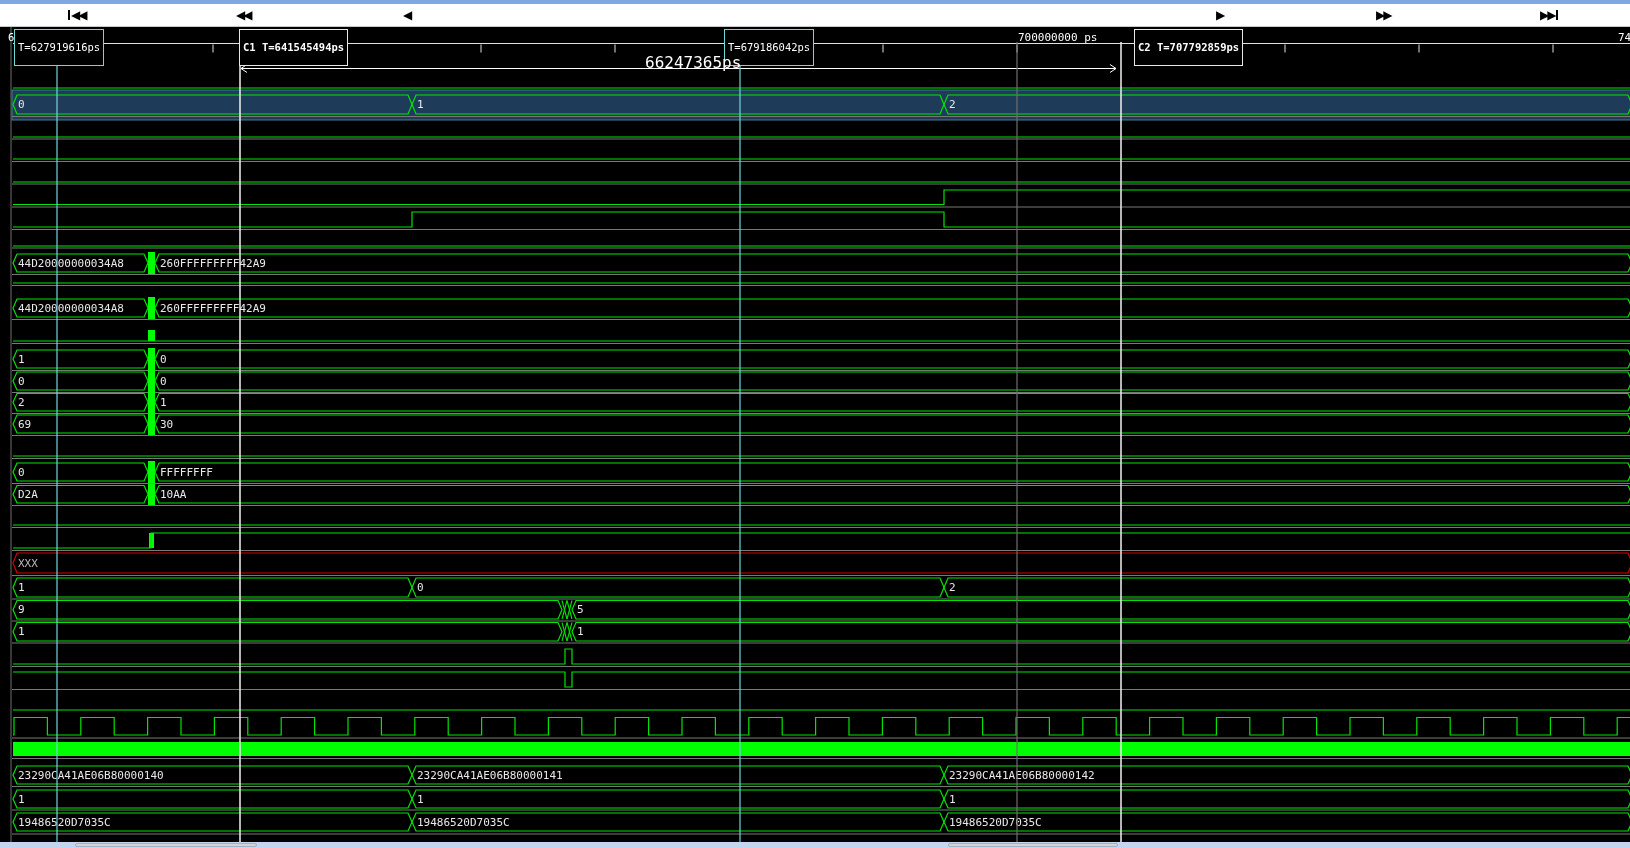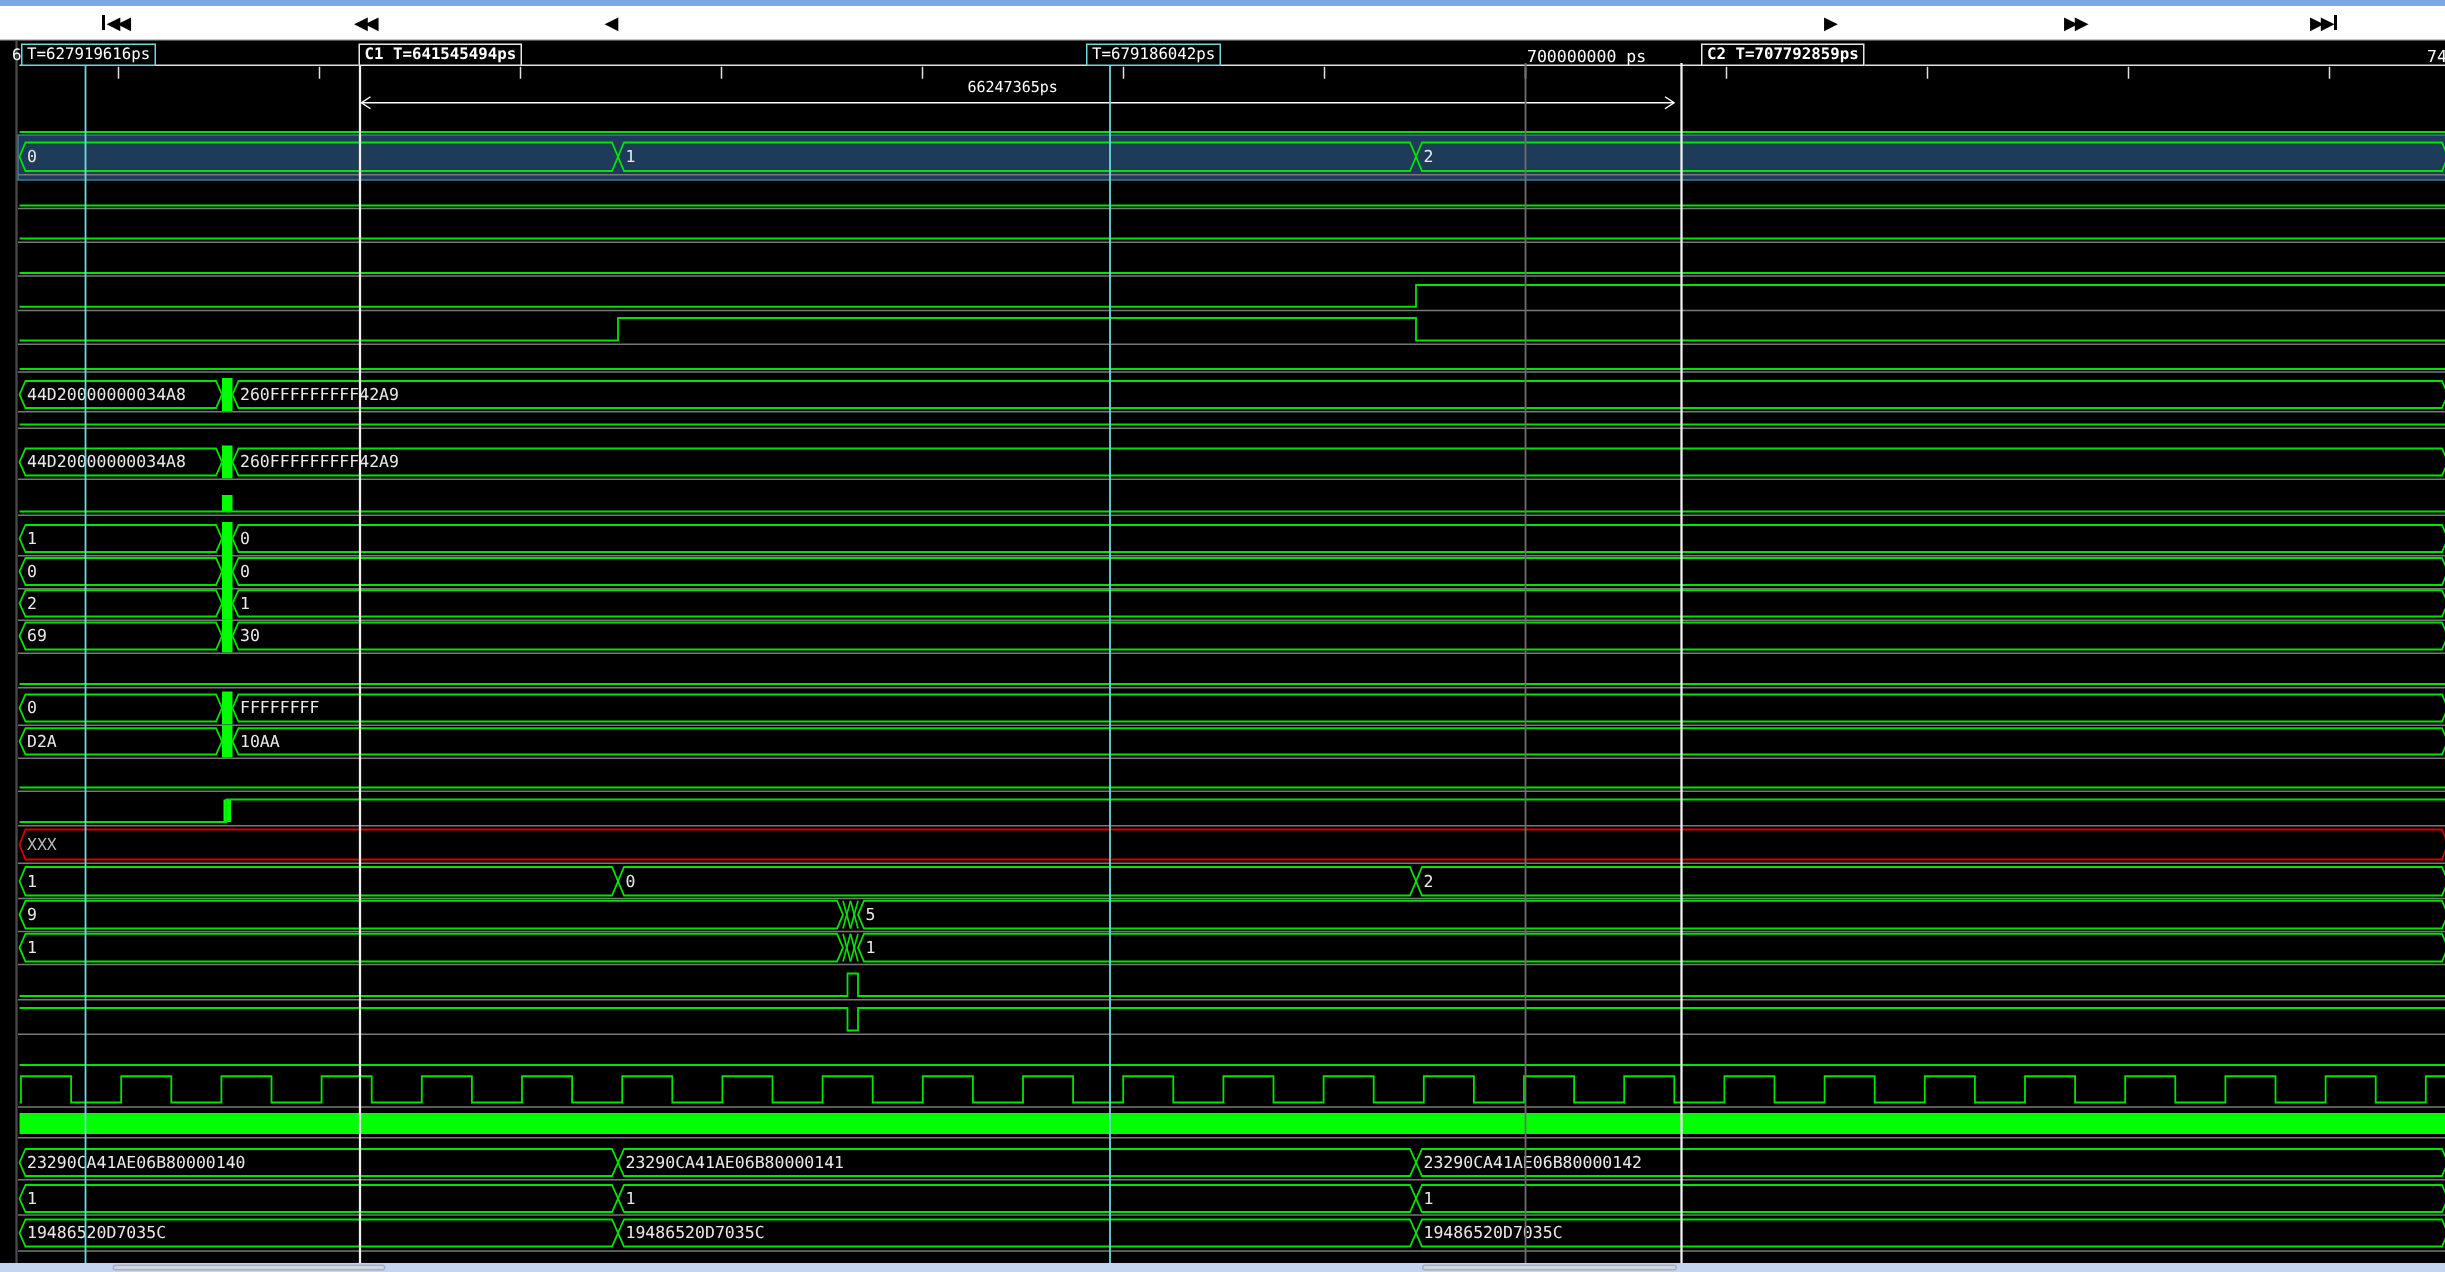--- a/index.html
+++ b/index.html
@@ -6,25 +6,25 @@
   #app{position:relative;width:1630px;height:848px;overflow:hidden;background:#000;
        font-family:"DejaVu Sans Mono", monospace;}
   .titlebar{position:absolute;left:0;top:0;width:1630px;height:4px;background:#7fa8e0;}
   .toolbar{position:absolute;left:0;top:4px;width:1630px;height:22px;background:#ffffff;
            border-bottom:1px solid #c8c8c8;}
   .tbtn{position:absolute;top:2px;height:18px;color:#000;font-family:"DejaVu Sans",sans-serif;
         font-size:12px;letter-spacing:-2px;display:flex;align-items:center;cursor:default;}
   .tbtn.barleft::before{content:"";display:inline-block;width:2px;height:10px;background:#000;margin-right:1px;}
   .tbtn.barright::after{content:"";display:inline-block;width:2px;height:10px;background:#000;margin-left:2px;}
   .mbox{position:absolute;top:29px;height:13px;background:#000;color:#fff;font-size:10.5px;
-        line-height:13px;padding:0 3px;white-space:nowrap;}
+        line-height:13px;padding:11px 3px;white-space:nowrap;}
   .mbox.cyan{border:1px solid #6fd8d8;}
   .mbox.white{border:1px solid #e8e8e8;font-weight:bold;}
   .tlabel{position:absolute;top:31px;color:#fff;font-size:11px;white-space:nowrap;}
-  .spanlabel{position:absolute;top:53px;color:#fff;font-size:10px;white-space:nowrap;}
+  .spanlabel{position:absolute;top:53px;color:#fff;font-size:16px;white-space:nowrap;}
   .partial{position:absolute;left:8px;top:31px;color:#fff;font-size:10.5px;}
   #wavesvg{position:absolute;left:0;top:0;}
   .bottombar{position:absolute;left:0;top:842px;width:1630px;height:6px;background:#c3d5f0;}
   .thumb{position:absolute;top:1px;height:4px;background:#d4d4d4;border-radius:2px;border:1px solid #9fb0c8;box-sizing:border-box;}
 </style>
 </head>
 <body>
 
 <div id="app">
   <div class="titlebar"></div>

